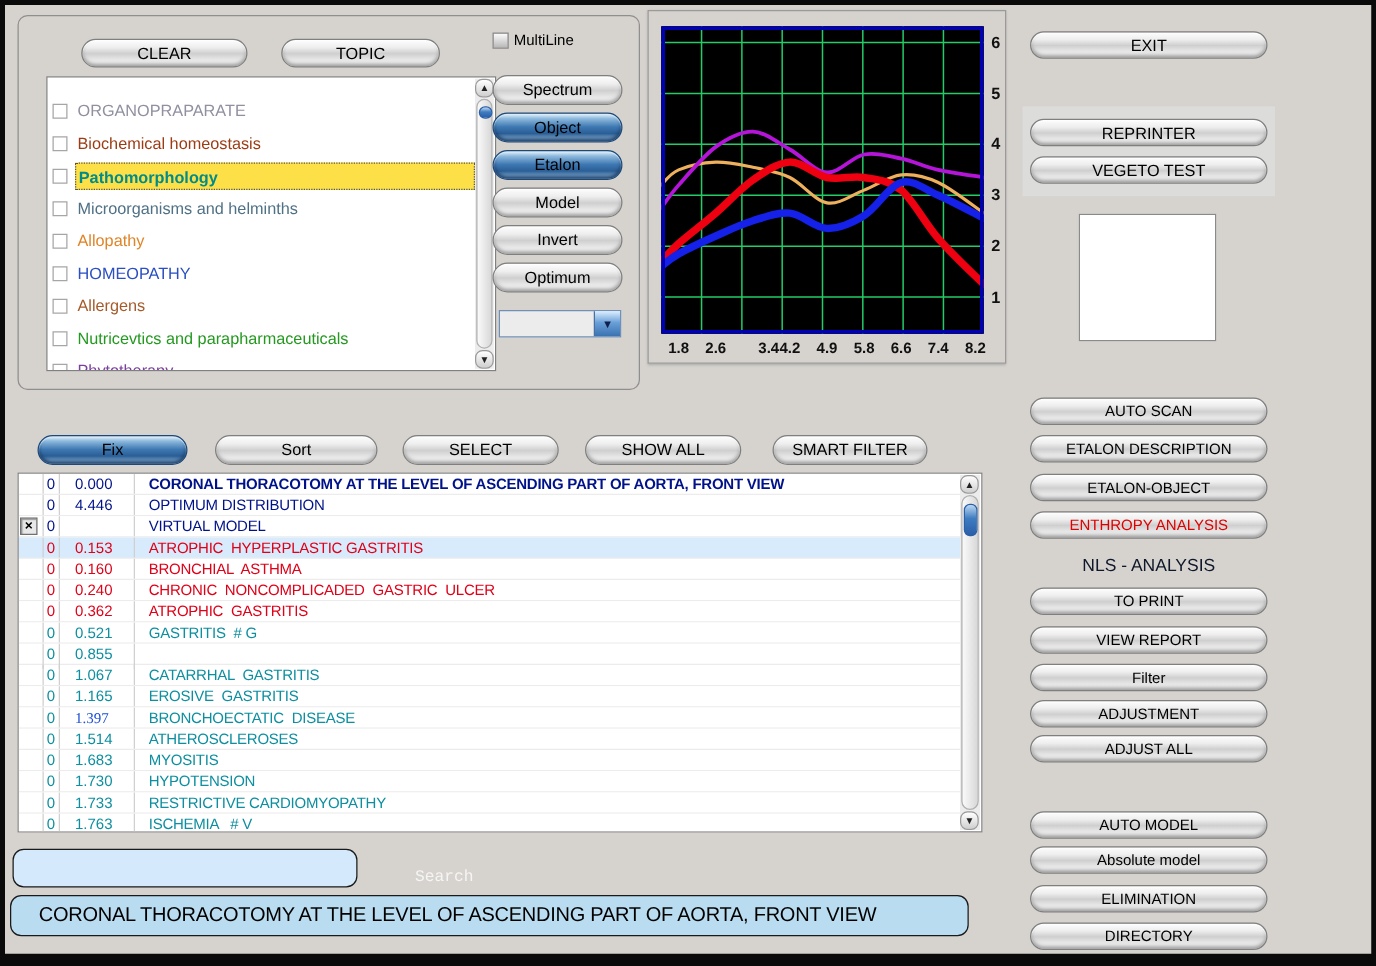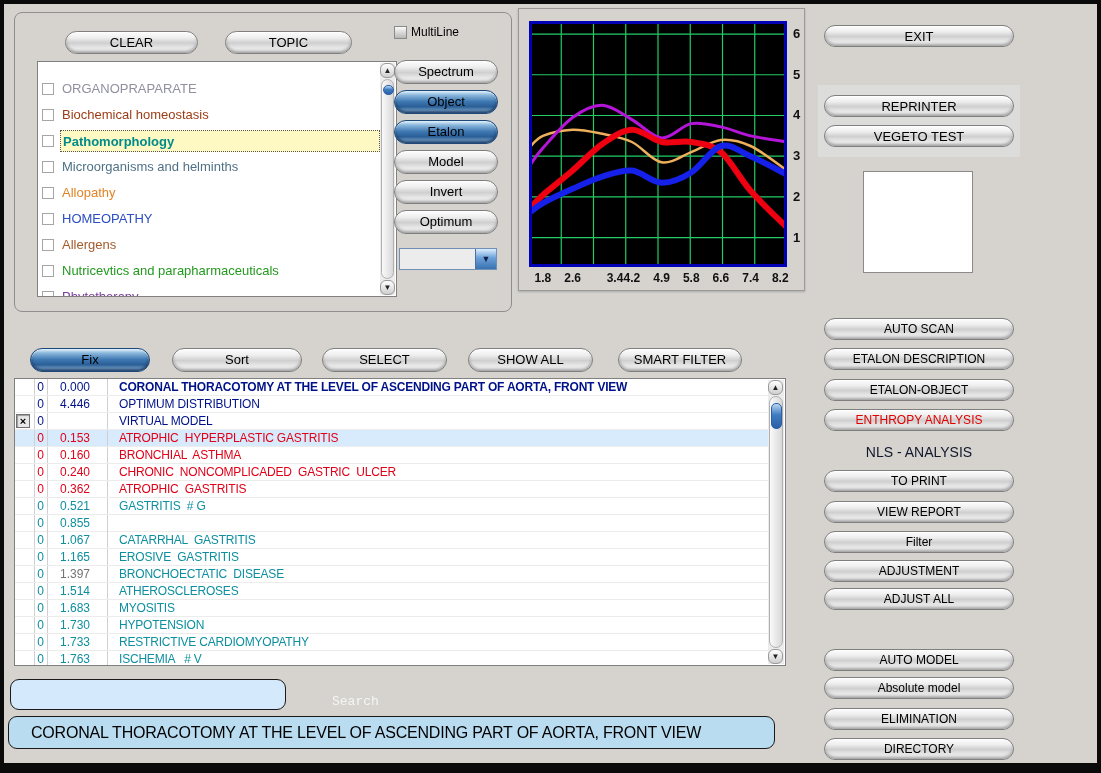--- a/index.html
+++ b/index.html
@@ -21,21 +21,21 @@
 
   
   #groupbox{position:absolute;left:10px;top:8px;width:498px;height:300px;border:1px solid #8f8f8f;border-radius:8px;}
   #btn-clear{left:50px;top:18px;width:133px;height:23px;}
   #btn-topic{left:210px;top:18px;width:127px;height:23px;}
   #listbox{position:absolute;left:22px;top:48px;width:360px;height:236px;background:#ffffff;border:1px solid #808080;}
   #category-items{position:absolute;left:0;top:0;right:16px;bottom:0;overflow:hidden;padding-top:14px;}
   .cat-item{display:flex;align-items:center;height:26px;padding-left:4px;cursor:pointer;}
   .cat-check{width:12px;height:12px;border:1px solid #a6a6a6;background:#fff;margin-right:6px;flex:0 0 12px;}
   .cat-labelwrap{flex:1;height:22px;line-height:22px;font-size:13px;white-space:nowrap;overflow:hidden;}
-  .cat-labelwrap.sel{background:#fef9c3;border:1px dotted #555;}
+  .cat-labelwrap.sel{background:#fde047;border:1px dotted #555;}
   .cat-label{padding:0 2px;}
 
   
   .vscroll{position:absolute;top:1px;bottom:1px;right:1px;width:15px;background:#ececec;}
   .scr-arrow{position:absolute;left:0;width:15px;height:15px;border:1px solid #9a9a9a;border-radius:6px;
     background:linear-gradient(180deg,#ffffff,#cfcfcf);font-size:8px;line-height:14px;text-align:center;color:#222;cursor:pointer;}
   .scr-up{top:0;}
   .scr-down{bottom:0;}
   .scr-track{position:absolute;left:1px;right:1px;top:16px;bottom:16px;border:1px solid #b0b0b0;border-radius:7px;
     background:linear-gradient(90deg,#fafafa,#d8d8d8);}
@@ -274,21 +274,21 @@
           </div>
           <div class="trow">
             <div class="tc c-check"></div>
             <div class="tc c-flag" style="color: rgb(13, 143, 160);">0</div>
             <div class="tc c-val" style="color: rgb(13, 143, 160);">1.165</div>
             <div class="tc c-name" style="color: rgb(13, 143, 160);">EROSIVE  GASTRITIS</div>
           </div>
           <div class="trow">
             <div class="tc c-check"></div>
             <div class="tc c-flag" style="color: rgb(13, 143, 160);">0</div>
-            <div class="tc c-val" style="color: #737373;">1.397</div>
+            <div class="tc c-val" style="color: #1d4ed8; font-family: Liberation Serif, serif;">1.397</div>
             <div class="tc c-name" style="color: rgb(13, 143, 160);">BRONCHOECTATIC  DISEASE</div>
           </div>
           <div class="trow">
             <div class="tc c-check"></div>
             <div class="tc c-flag" style="color: rgb(13, 143, 160);">0</div>
             <div class="tc c-val" style="color: rgb(13, 143, 160);">1.514</div>
             <div class="tc c-name" style="color: rgb(13, 143, 160);">ATHEROSCLEROSES</div>
           </div>
           <div class="trow">
             <div class="tc c-check"></div>

